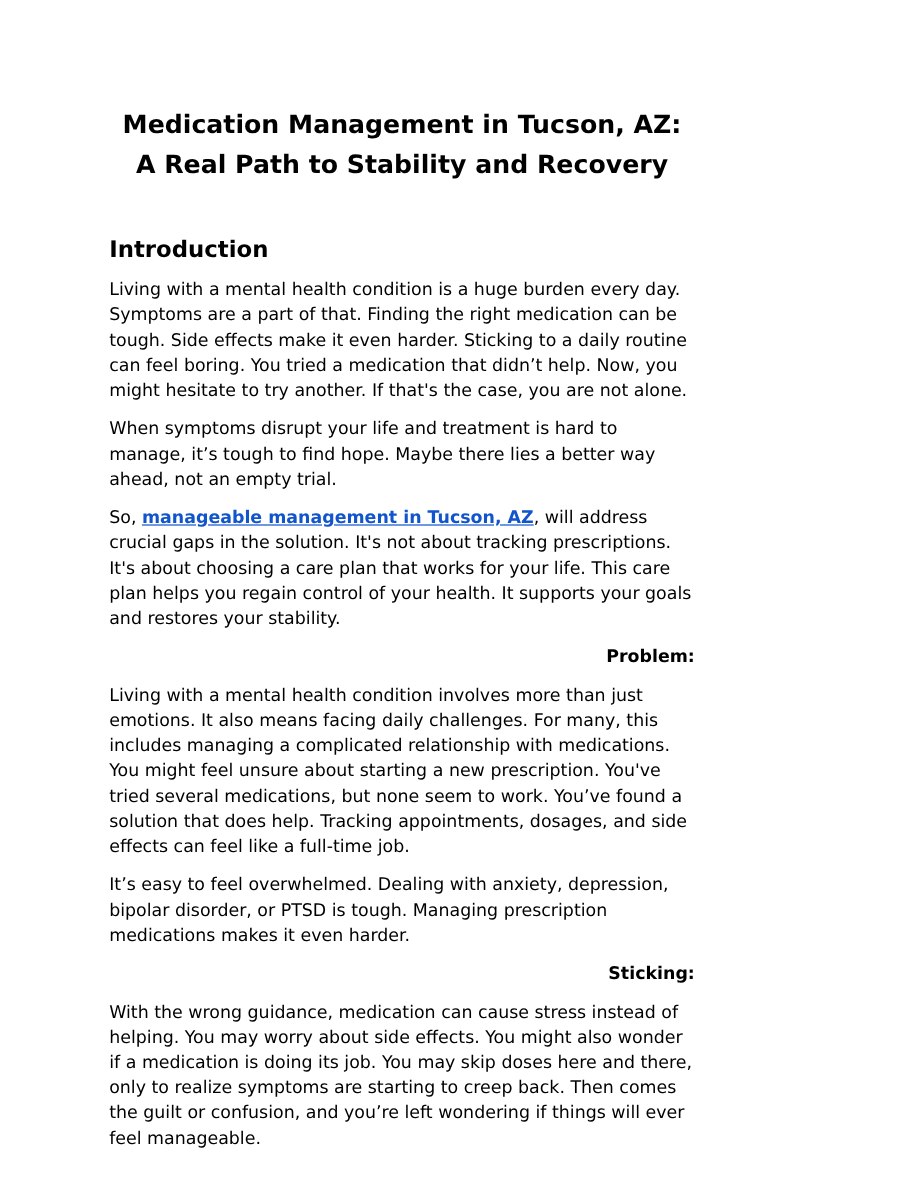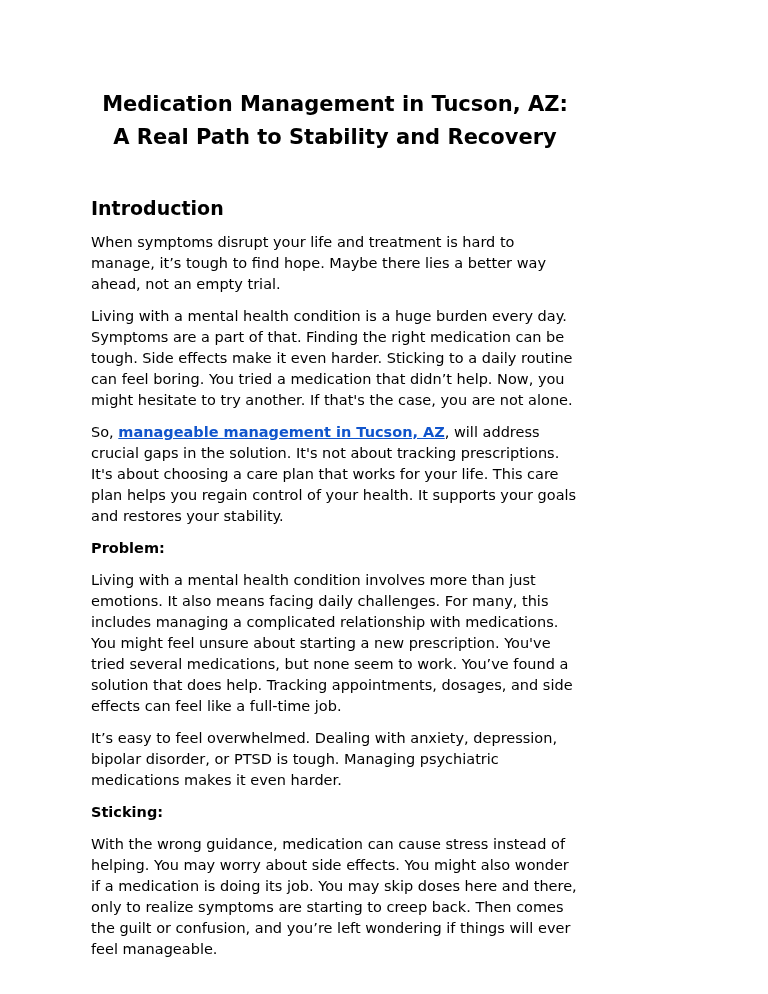--- a/index.html
+++ b/index.html
@@ -38,46 +38,47 @@
     line-height: 21px;
     margin: 0 0 11px 0;
     color: #000000;
   }
   p.bold-inline-heading {
     font-size: 14.5px;
     line-height: 21px;
     font-weight: bold;
     margin: 0 0 11px 0;
     color: #000000;
+    text-align: right;
   }
   a.doc-link {
     color: #1155cc;
     font-weight: bold;
     text-decoration: underline;
     cursor: pointer;
   }
 </style>
 </head>
 <body>
 
 <div class="page">
 
   <h1 class="doc-title">Medication Management in Tucson, AZ: A Real Path to Stability and Recovery</h1>
 
   <h2 class="section-heading">Introduction</h2>
 
+  <p class="body-paragraph">Living with a mental health condition is a huge burden every day. Symptoms are a part of that. Finding the right medication can be tough. Side effects make it even harder. Sticking to a daily routine can feel boring. You tried a medication that didn’t help. Now, you might hesitate to try another. If that's the case, you are not alone.</p>
+
   <p class="body-paragraph">When symptoms disrupt your life and treatment is hard to manage, it’s tough to find hope. Maybe there lies a better way ahead, not an empty trial.</p>
-
-  <p class="body-paragraph">Living with a mental health condition is a huge burden every day. Symptoms are a part of that. Finding the right medication can be tough. Side effects make it even harder. Sticking to a daily routine can feel boring. You tried a medication that didn’t help. Now, you might hesitate to try another. If that's the case, you are not alone.</p>
 
   <p class="body-paragraph"><span>So, </span><a href="#" class="doc-link">manageable management in Tucson, AZ</a><span>, will address crucial gaps in the solution. It's not about tracking prescriptions. It's about choosing a care plan that works for your life. This care plan helps you regain control of your health. It supports your goals and restores your stability.</span></p>
 
   <p class="bold-inline-heading">Problem:</p>
 
   <p class="body-paragraph">Living with a mental health condition involves more than just emotions. It also means facing daily challenges. For many, this includes managing a complicated relationship with medications. You might feel unsure about starting a new prescription. You've tried several medications, but none seem to work. You’ve found a solution that does help. Tracking appointments, dosages, and side effects can feel like a full-time job.</p>
 
-  <p class="body-paragraph">It’s easy to feel overwhelmed. Dealing with anxiety, depression, bipolar disorder, or PTSD is tough. Managing psychiatric medications makes it even harder.</p>
+  <p class="body-paragraph">It’s easy to feel overwhelmed. Dealing with anxiety, depression, bipolar disorder, or PTSD is tough. Managing prescription medications makes it even harder.</p>
 
   <p class="bold-inline-heading">Sticking:</p>
 
   <p class="body-paragraph">With the wrong guidance, medication can cause stress instead of helping. You may worry about side effects. You might also wonder if a medication is doing its job. You may skip doses here and there, only to realize symptoms are starting to creep back. Then comes the guilt or confusion, and you’re left wondering if things will ever feel manageable.</p>
 
 </div>
 
 </body></html>

